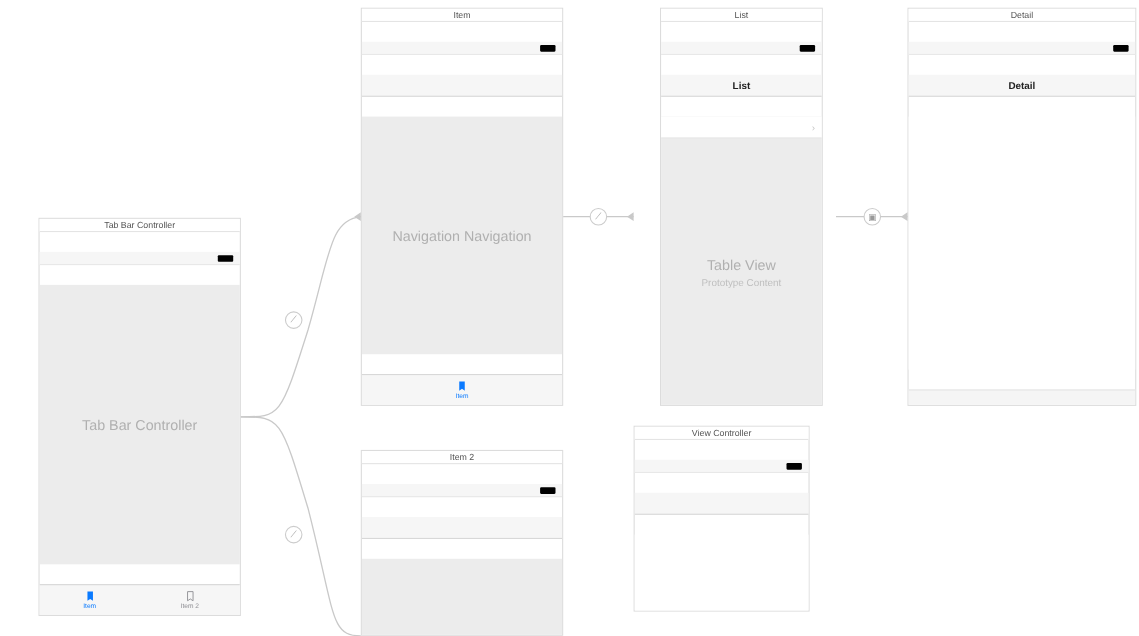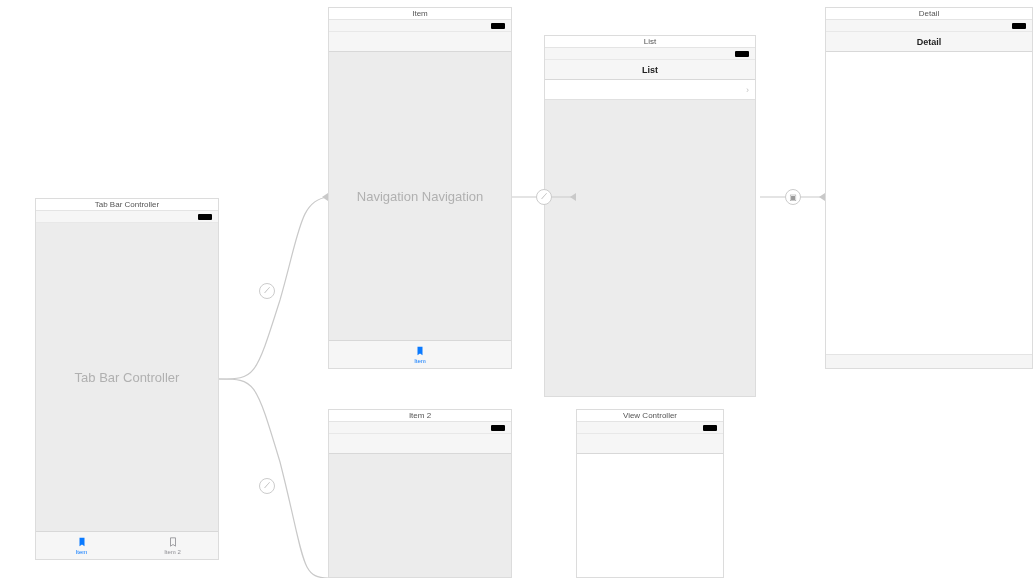--- a/index.html
+++ b/index.html
@@ -10,20 +10,21 @@
   height: 578px;
   position: relative;
   overflow: hidden;
 }
 .scene {
   position: absolute;
   background: #ffffff;
   border: 1px solid #dcdcdc;
   display: flex;
   flex-direction: column;
+  gap: 18px;
 }
 .scene-header {
   height: 12px;
   background: #ffffff;
   border-bottom: 1px solid #e4e4e4;
   display: flex;
   align-items: center;
   justify-content: center;
   font-size: 8px;
   color: #555;
@@ -216,30 +217,34 @@
   <div class="nav-tab-bar">
     <div class="tab-icon">
       <svg viewBox="0 0 12 12" width="10" height="10" fill="#0a7aff">
           <path d="M3 1 h6 v10 l-3 -2 l-3 2 z"></path>
         </svg>
     </div>
     <div class="tab-label" style="color:#0a7aff;font-size:6px;">Item</div>
   </div>
 </div>
 
-<div class="scene" style="left:544px; top:7px; width:212px; height:362px;margin-top:28px;">
+<div class="scene" style="left:600px; top:7px; width:148px; height:362px;">
   <div class="scene-header">List</div>
   <div class="status-bar">
       <div class="battery"></div>
     </div>
   <div class="nav-bar">List</div>
   <div class="table-content">
     <div class="proto-cell">
       <span class="chevron">›</span>
     </div>
+    <div class="table-body">
+      <div class="placeholder-title">Table View</div>
+      <div class="placeholder-sub">Prototype Content</div>
+    </div>
   </div>
 </div>
 
 <div class="scene" style="left:825px; top:7px; width:208px; height:362px;">
   <div class="scene-header">Detail</div>
   <div class="status-bar">
       <div class="battery"></div>
     </div>
   <div class="nav-bar">Detail</div>
   <div class="detail-content"></div>
@@ -248,21 +253,21 @@
 
 <div class="scene" style="left:328px; top:409px; width:184px; height:169px;">
   <div class="scene-header">Item 2</div>
   <div class="status-bar">
       <div class="battery"></div>
     </div>
   <div class="nav-bar"></div>
   <div class="content-area"></div>
 </div>
 
-<div class="scene" style="left:576px; top:409px; width:148px; height:169px;">
+<div class="scene" style="left:576px; top:387px; width:160px; height:169px;">
   <div class="scene-header">View Controller</div>
   <div class="status-bar">
       <div class="battery"></div>
     </div>
   <div class="nav-bar"></div>
   <div class="detail-content"></div>
 </div>
 
 <svg class="connection" style="left:0;top:0;width:1035px;height:578px;">
   <path d="M 219 379 C 255 379, 255 379, 280 300 C 300 230, 300 200, 328 197" fill="none" stroke="#c9c9c9" stroke-width="1.2"></path>

